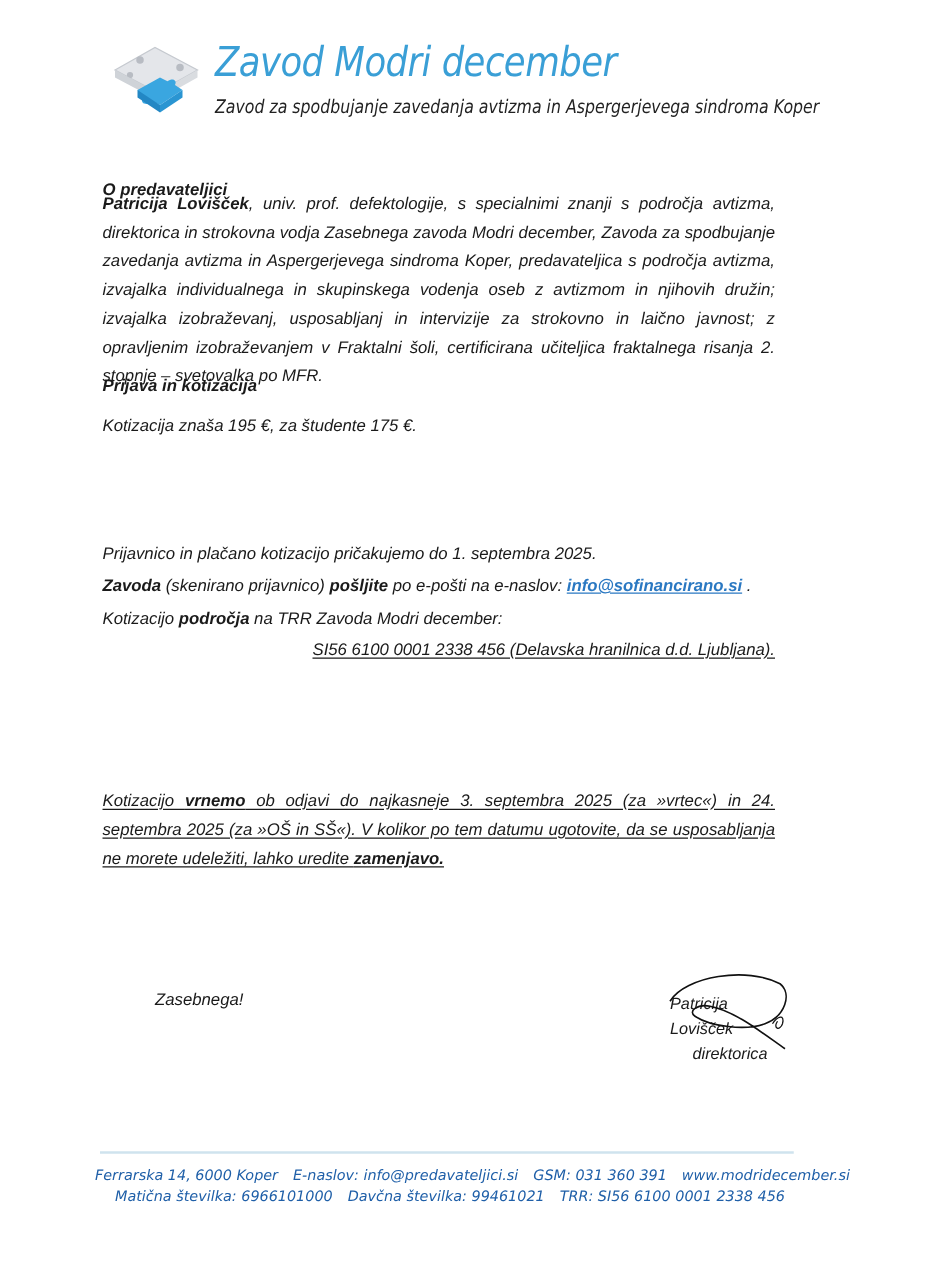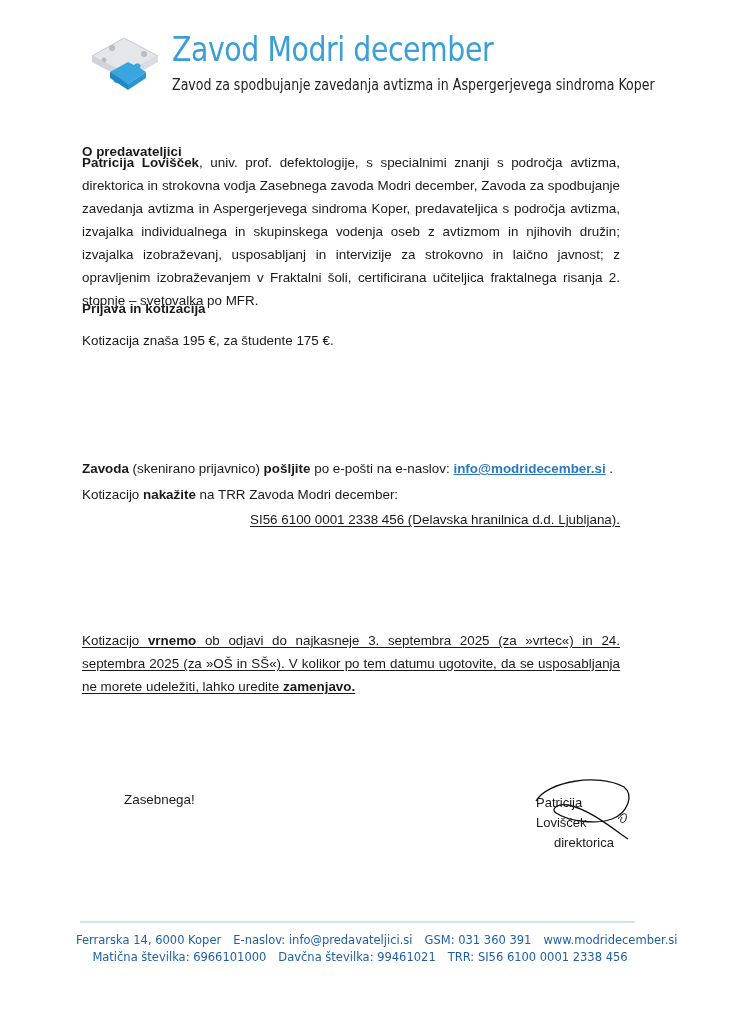--- a/index.html
+++ b/index.html
@@ -1,18 +1,18 @@
 <!DOCTYPE html>
 <html><head>
   <meta charset="utf-8">
   <style>
     html, body { margin: 0; padding: 0; background: #ffffff; }
     body { width: 743px; height: 1024px; position: relative; overflow: hidden;
            font-family: "Liberation Sans", sans-serif; color: #1a1a1a; }
-    .page { position: absolute; left: 0; top: 0; width: 596px; height: 1024px; }
+    .page { position: absolute; left: 0; top: 0; width: 596px; height: 1024px; font-style: italic; }
 
     
     .logo { position: absolute; left: 84px; top: 34px; width: 82px; height: 62px; }
     .brand-title { position: absolute; left: 172px; top: 30px; font-size: 33px; line-height: 40px;
                    color: #3a9fd6; font-family: "DejaVu Sans", sans-serif; letter-spacing: -0.5px;
                    transform: scaleX(0.86); transform-origin: left top; white-space: nowrap; }
     .brand-sub { position: absolute; left: 172px; top: 75px; font-size: 15px; line-height: 20px;
                  color: #222; font-family: "DejaVu Sans", sans-serif; white-space: nowrap;
                  transform: scaleX(0.84); transform-origin: left top; }
 
@@ -57,22 +57,23 @@
   <div class="brand-sub">Zavod za spodbujanje zavedanja avtizma in Aspergerjevega sindroma Koper</div>
 
   <div class="heading" style="top:142px;">O predavateljici</div>
   <div class="body justify" style="top:151px;">
     <b>Patricija Lovišček</b><span>, univ. prof. defektologije, s specialnimi znanji s področja avtizma, direktorica in strokovna vodja Zasebnega zavoda Modri december, Zavoda za spodbujanje zavedanja avtizma in Aspergerjevega sindroma Koper, predavateljica s področja avtizma, izvajalka individualnega in skupinskega vodenja oseb z avtizmom in njihovih družin; izvajalka izobraževanj, usposabljanj in intervizije za strokovno in laično javnost; z opravljenim izobraževanjem v Fraktalni šoli, certificirana učiteljica fraktalnega risanja 2. stopnje – svetovalka po MFR.</span>
   </div>
 
   <div class="heading" style="top:299px;">Prijava in kotizacija</div>
   <div class="body" style="top:329px;">Kotizacija znaša 195 €, za študente 175 €.</div>
 
-  <div class="body line" style="top:457px;"><b>Zavoda</b><span> (skenirano prijavnico) </span><b>pošljite</b><span> po e-pošti na e-naslov: </span><a class="link">info@modridecember.si</a><span> .</span></div>
-  <div class="body line" style="top:483px;"><span>Kotizacijo </span><b>nakažite</b><span> na TRR Zavoda Modri december:</span></div>
+  <div class="body" style="top:431px;">Prijavnico in plačano kotizacijo pričakujemo do 1. septembra 2025.</div>
+  <div class="body line" style="top:457px;"><b>Zavoda</b><span> (skenirano prijavnico) </span><b>pošljite</b><span> po e-pošti na e-naslov: </span><a class="link">info@sofinancirano.si</a><span> .</span></div>
+  <div class="body line" style="top:483px;"><span>Kotizacijo </span><b>področja</b><span> na TRR Zavoda Modri december:</span></div>
   <div class="body right line u" style="top:508px;">SI56 6100 0001 2338 456 (Delavska hranilnica d.d. Ljubljana).</div>
 
 
   <div class="body justify u" style="top:629px;"><span>Kotizacijo </span><b>vrnemo</b><span> ob odjavi do najkasneje 3. septembra 2025 (za »vrtec«) in 24. septembra 2025 (za »OŠ in SŠ«). V kolikor po tem datumu ugotovite, da se usposabljanja ne morete udeležiti, lahko uredite </span><b>zamenjavo.</b></div>
 
   <div class="greet">Zasebnega!</div>
   <div class="sign">
     <div>Patricija Lovišček</div>
     <div class="title">direktorica</div>
   </div>

